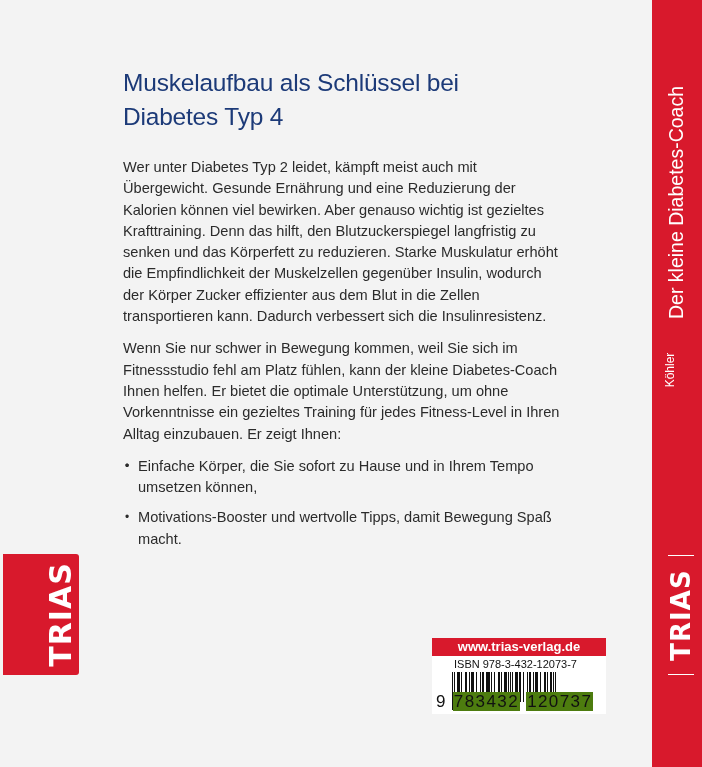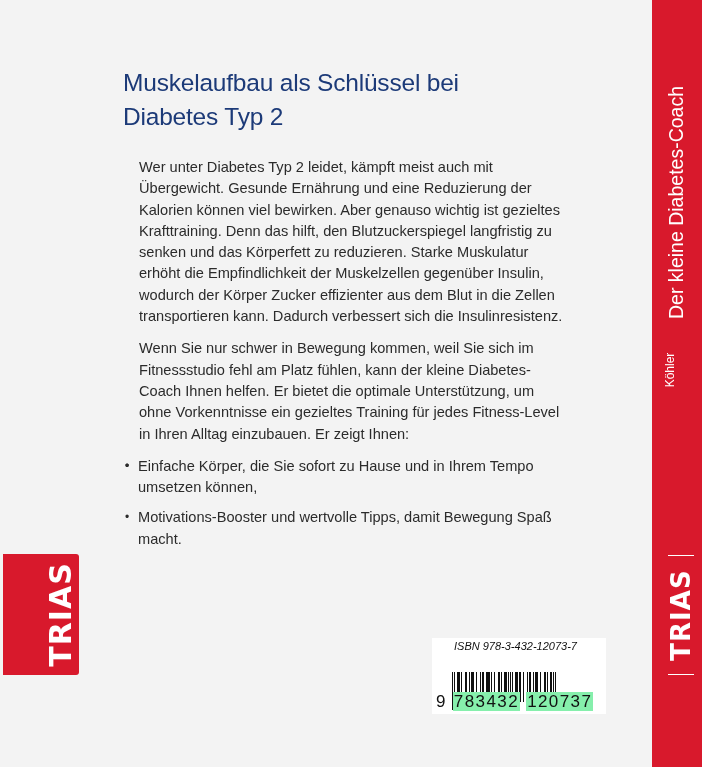--- a/index.html
+++ b/index.html
@@ -19,21 +19,21 @@
     color: #1c3a78;
     font-family: "Liberation Sans", sans-serif;
     font-size: 24.5px; line-height: 34px; font-weight: normal;
     letter-spacing: -0.2px;
   }
   .body-text {
     position: absolute; left: 123px; top: 157px; width: 440px;
     font-family: "Liberation Sans", sans-serif;
     font-size: 14.6px; line-height: 21.3px; color: #2b2b2b;
   }
-  .para { margin-bottom: 11px; margin-left: 16px; }
+  .para { margin-bottom: 11px; }
   .bullets { list-style: none; }
   .bullets li {
     position: relative; padding-left: 15px; margin-bottom: 9px;
   }
   .bullets li .dot {
     position: absolute; left: 2px; top: 0; font-size: 12px;
   }
   .tagline {
     margin-top: 4px; color: #1c3a78; font-weight: bold; font-size: 14.2px;
   }
@@ -53,36 +53,36 @@
     position: absolute; left: 432px; top: 638px; width: 174px; height: 76px;
     background: #ffffff;
   }
   .barcode-url {
     height: 18px; background: #d8192c; color: #fff;
     font-family: "Liberation Sans", sans-serif; font-weight: bold;
     font-size: 13px; line-height: 18px; text-align: center;
   }
   .isbn {
     font-family: "Liberation Sans", sans-serif; font-size: 11px;
-    line-height: 13px; padding-left: 22px; color: #111; margin-top: 2px; font-style: italic;
+    line-height: 13px; padding-left: 22px; color: #111; margin-top: 2px;
   }
   .bars {
     position: absolute; left: 20px; top: 34px; width: 140px; height: 40px;
     display: flex; align-items: flex-start;
   }
   .bars i { display: block; background: #111; height: 30px; }
   .bars i.gap { background: transparent; }
   .bars i.long { height: 38px; }
   .barcode-digits {
     position: absolute; left: 4px; top: 54px; width: 170px;
     font-family: "Liberation Sans", sans-serif; font-size: 17px; color: #111;
     letter-spacing: 1.4px;
   }
   .barcode-digits .lead { margin-right: 6px; }
-  .barcode-digits .grp { background: #86efac; padding: 0 1px; text-align: right; }
+  .barcode-digits .grp { background: #4d7c0f; padding: 0 1px; text-align: right; }
   .spine {
     position: absolute; left: 652px; top: 0; width: 50px; height: 767px;
     background: #d8192c;
   }
   .spine-title {
     position: absolute; left: 652px; top: 72px; width: 50px; height: 260px;
     display: flex; align-items: center; justify-content: center;
   }
   .spine-title span {
     transform: rotate(-90deg); white-space: nowrap; color: #fff;
@@ -114,21 +114,21 @@
     display: inline-block; white-space: nowrap;
   }
 </style>
 </head>
 <body>
 
 <div class="cover-back"></div>
 
 <h1 class="title">
   <span>Muskelaufbau als Schlüssel bei</span><br>
-  <span>Diabetes Typ 2</span>
+  <span>Diabetes Typ 4</span>
 </h1>
 
 <div class="body-text">
   <p class="para">Wer unter Diabetes Typ 2 leidet, kämpft meist auch mit Übergewicht. Gesunde Ernährung und eine Reduzierung der Kalorien können viel bewirken. Aber genauso wichtig ist gezieltes Krafttraining. Denn das hilft, den Blutzuckerspiegel langfristig zu senken und das Körperfett zu reduzieren. Starke Muskulatur erhöht die Empfindlichkeit der Muskelzellen gegenüber Insulin, wodurch der Körper Zucker effizienter aus dem Blut in die Zellen transportieren kann. Dadurch verbessert sich die Insulinresistenz.</p>
   <p class="para">Wenn Sie nur schwer in Bewegung kommen, weil Sie sich im Fitnessstudio fehl am Platz fühlen, kann der kleine Diabetes-Coach Ihnen helfen. Er bietet die optimale Unterstützung, um ohne Vorkenntnisse ein gezieltes Training für jedes Fitness-Level in Ihren Alltag einzubauen. Er zeigt Ihnen:</p>
   <ul class="bullets">
     <li>
       <span class="dot">•</span>
     </li>
     <li>
@@ -140,20 +140,21 @@
       <span>Motivations-Booster und wertvolle Tipps, damit Bewegung Spaß macht.</span>
     </li>
   </ul>
 </div>
 
 <div class="left-tab">
   <span>TRIAS</span>
 </div>
 
 <div class="barcode-box">
+  <div class="barcode-url">www.trias-verlag.de</div>
   <div class="isbn">ISBN 978-3-432-12073-7</div>
   <div class="bars">
     <i class="long" style="width:1px"></i>
       <i class="gap" style="width:1px"></i>
       <i class="long" style="width:1px"></i>
     <i class="gap" style="width:2px"></i>
       <i style="width:3px"></i>
       <i class="gap" style="width:1px"></i>
       <i style="width:1px"></i>
     <i class="gap" style="width:3px"></i>

